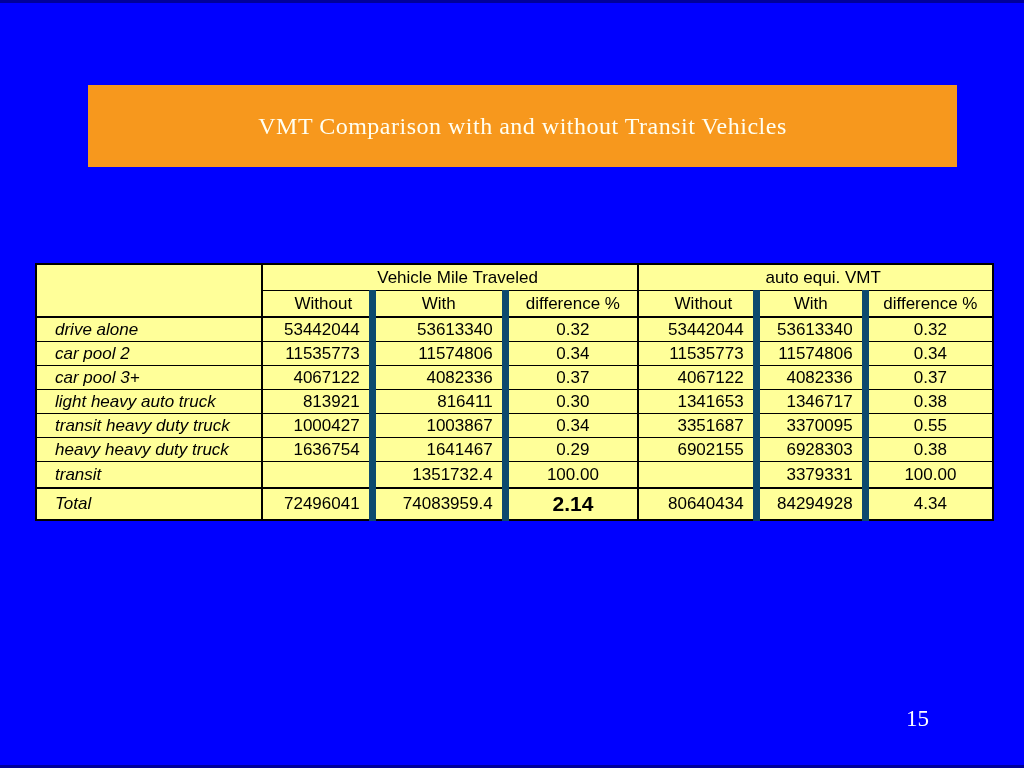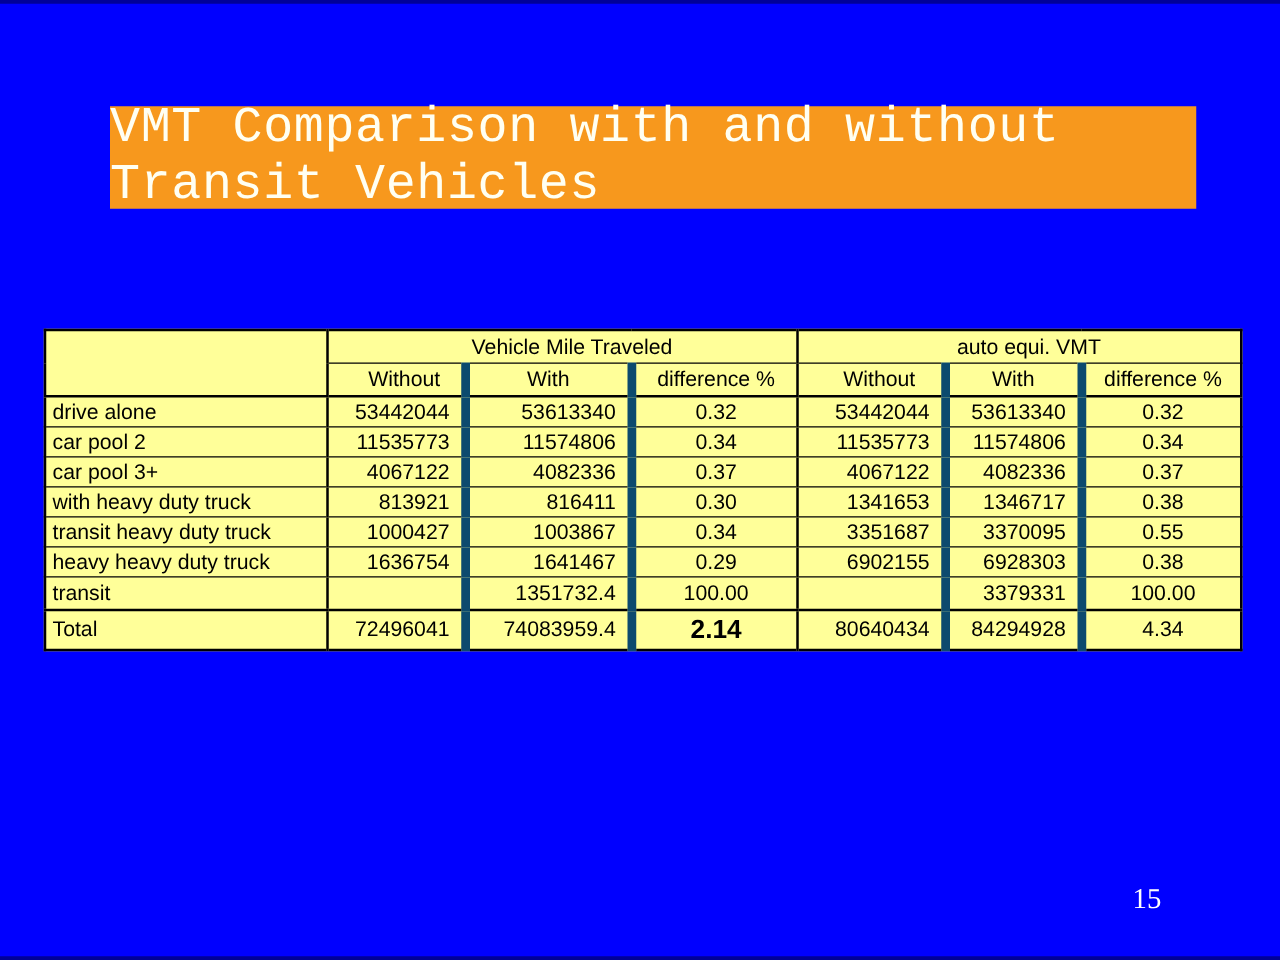--- a/index.html
+++ b/index.html
@@ -19,23 +19,23 @@
 
   .title-banner {
     position: absolute;
     left: 88px; top: 85px;
     width: 869px; height: 82px;
     background: #F7981D;
     display: flex; align-items: center; justify-content: center;
   }
   .title-banner h1 {
     margin: 0;
-    font-family: Liberation Mono, monospace;
+    font-family: Liberation Serif, serif;
     font-weight: normal;
-    font-size: 40px;
+    font-size: 24px;
     color: #FFFFF2;
     letter-spacing: 0.5px;
   }
 
   .vmt-table {
     position: absolute;
     left: 35px; top: 263px;
     border-collapse: collapse;
     background: #FFFF99;
     table-layout: fixed;
@@ -62,21 +62,21 @@
   .vmt-table .sep-thick { border-left: 2px solid #000; padding-left: 21px; }
   .vmt-table .sep-thin  { border-left: 7px solid #0c4a6e; }
 
   
   .vmt-table tr.hdr1 th { border-bottom: 1px solid #000; height: 25px; }
   .vmt-table tr.hdr2 th { border-bottom: 2px solid #000; height: 25px; }
   .vmt-table tr.datarow td { border-bottom: 1px solid #000; height: 23px; }
   .vmt-table tr.transitrow td { border-bottom: 2px solid #000; height: 25px; }
   .vmt-table tr.totalrow td { height: 30px; }
 
-  .vmt-table .lbl { text-align: left; padding-left: 5px; }
+  .vmt-table .lbl { text-align: left; padding-left: 18px; font-style: italic; }
   .vmt-table .num { text-align: right; padding-right: 9px; }
   .vmt-table .ctr { text-align: center; }
   .vmt-table .emph { font-weight: bold; font-size: 21px; }
 
   .page-number {
     position: absolute;
     right: 95px; top: 706px;
     font-family: "Liberation Serif", serif;
     font-size: 23px;
     color: #FFFFFF;
@@ -137,21 +137,21 @@
   <tr class="datarow">
     <td class="lbl">car pool 3+</td>
     <td class="num sep-thick">4067122</td>
     <td class="num sep-thin">4082336</td>
     <td class="ctr sep-thin">0.37</td>
     <td class="num sep-thick">4067122</td>
     <td class="num sep-thin">4082336</td>
     <td class="ctr sep-thin">0.37</td>
   </tr>
   <tr class="datarow">
-    <td class="lbl">with heavy duty truck</td>
+    <td class="lbl">light heavy auto truck</td>
     <td class="num sep-thick">813921</td>
     <td class="num sep-thin">816411</td>
     <td class="ctr sep-thin">0.30</td>
     <td class="num sep-thick">1341653</td>
     <td class="num sep-thin">1346717</td>
     <td class="ctr sep-thin">0.38</td>
   </tr>
   <tr class="datarow">
     <td class="lbl">transit heavy duty truck</td>
     <td class="num sep-thick">1000427</td>

